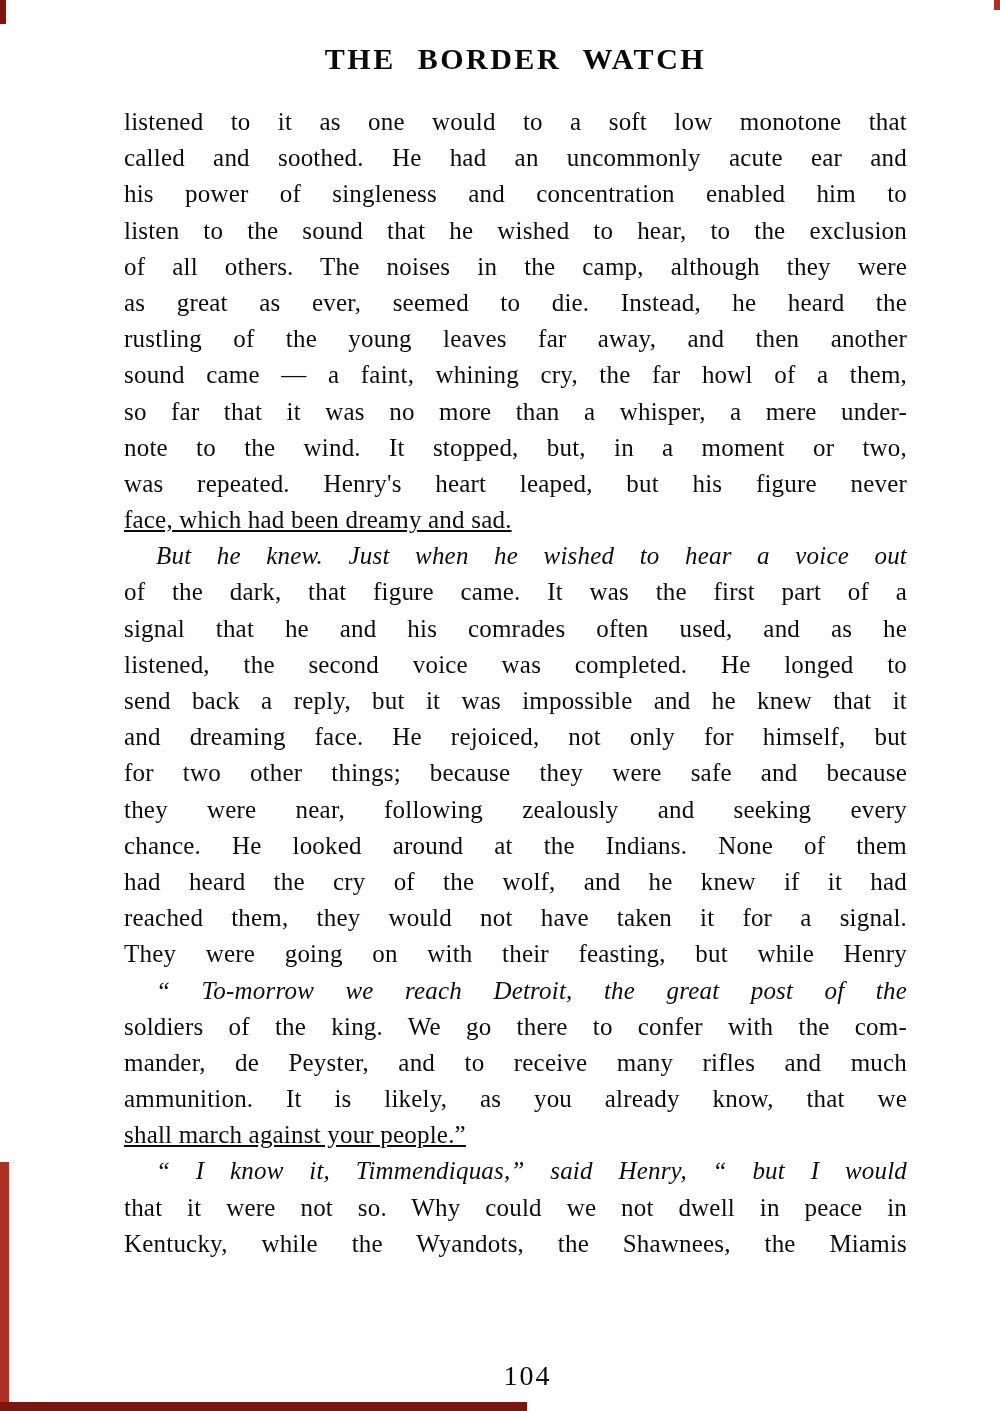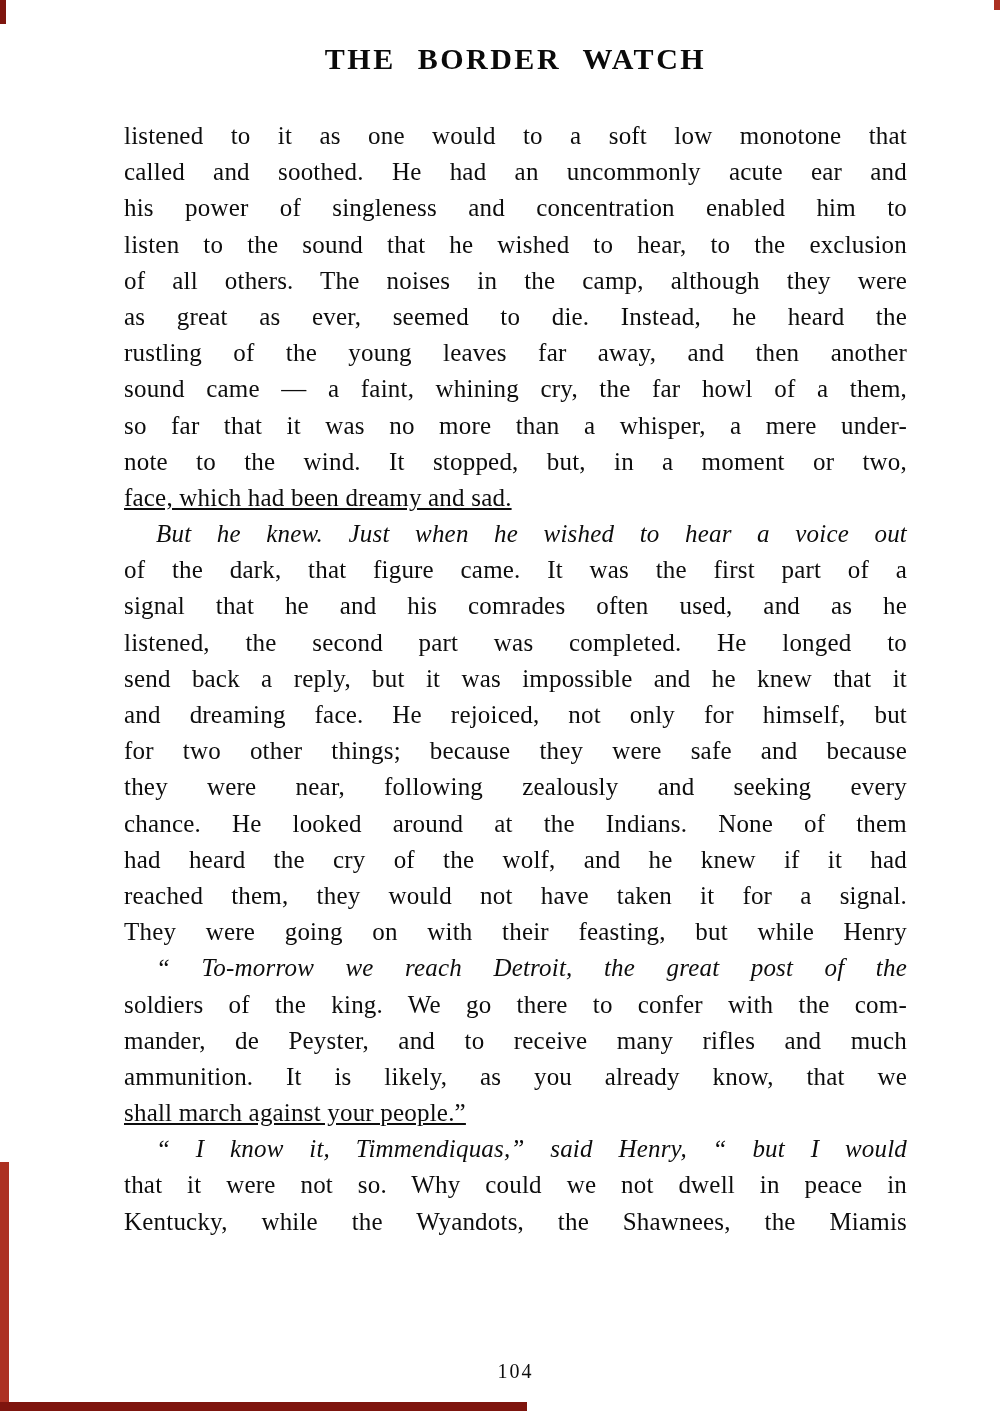--- a/index.html
+++ b/index.html
@@ -22,40 +22,39 @@
     font-weight: bold;
     letter-spacing: 2.5px;
     word-spacing: 12px;
     color: #0a0a0a;
   }
   .page-body {
     position: absolute;
     top: 104px;
     left: 124px;
     width: 783px;
-    margin-top: 14px;
   }
   .line {
     height: 36.2px;
     line-height: 36.2px;
     font-size: 25px;
     text-align: justify;
     text-align-last: justify;
     white-space: nowrap;
     letter-spacing: 0.2px;
   }
   .line.flush { text-align-last: left; text-decoration: underline; }
   .line.indent { text-indent: 32px; font-style: italic; }
   .page-number {
     position: absolute;
     top: 1360px;
-    left: 124px;
+    left: 136px;
     width: 783px;
     text-align: center;
-    font-size: 20px;
+    font-size: 28px;
     letter-spacing: 2px;
   }
   .artifact { position: absolute; }
   .a-top-left   { left: 0; top: 0; width: 6px; height: 24px; }
   .a-top-right  { right: 0; top: 0; width: 6px; height: 10px; }
   .a-bottom-left{ left: 0; top: 1162px; width: 9px; height: 249px; }
   .a-bottom     { left: 0; bottom: 0; width: 527px; height: 9px; }
 </style>
 </head>
 <body>
@@ -76,25 +75,26 @@
       <div class="line">listened to it as one would to a soft low monotone that</div>
       <div class="line">called and soothed. He had an uncommonly acute ear and</div>
       <div class="line">his power of singleness and concentration enabled him to</div>
       <div class="line">listen to the sound that he wished to hear, to the exclusion</div>
       <div class="line">of all others. The noises in the camp, although they were</div>
       <div class="line">as great as ever, seemed to die. Instead, he heard the</div>
       <div class="line">rustling of the young leaves far away, and then another</div>
       <div class="line">sound came — a faint, whining cry, the far howl of a them,</div>
       <div class="line">so far that it was no more than a whisper, a mere under-</div>
       <div class="line">note to the wind. It stopped, but, in a moment or two,</div>
+      <div class="line">was repeated. Henry's heart leaped, but his figure never</div>
       <div class="line flush">face, which had been dreamy and sad.</div>
       <div class="line indent">But he knew. Just when he wished to hear a voice out</div>
       <div class="line">of the dark, that figure came. It was the first part of a</div>
       <div class="line">signal that he and his comrades often used, and as he</div>
-      <div class="line">listened, the second part was completed. He longed to</div>
+      <div class="line">listened, the second voice was completed. He longed to</div>
       <div class="line">send back a reply, but it was impossible and he knew that it</div>
       <div class="line">and dreaming face. He rejoiced, not only for himself, but</div>
       <div class="line">for two other things; because they were safe and because</div>
       <div class="line">they were near, following zealously and seeking every</div>
       <div class="line">chance. He looked around at the Indians. None of them</div>
       <div class="line">had heard the cry of the wolf, and he knew if it had</div>
       <div class="line">reached them, they would not have taken it for a signal.</div>
       <div class="line">They were going on with their feasting, but while Henry</div>
       <div class="line indent">“ To-morrow we reach Detroit, the great post of the</div>
       <div class="line">soldiers of the king. We go there to confer with the com-</div>

